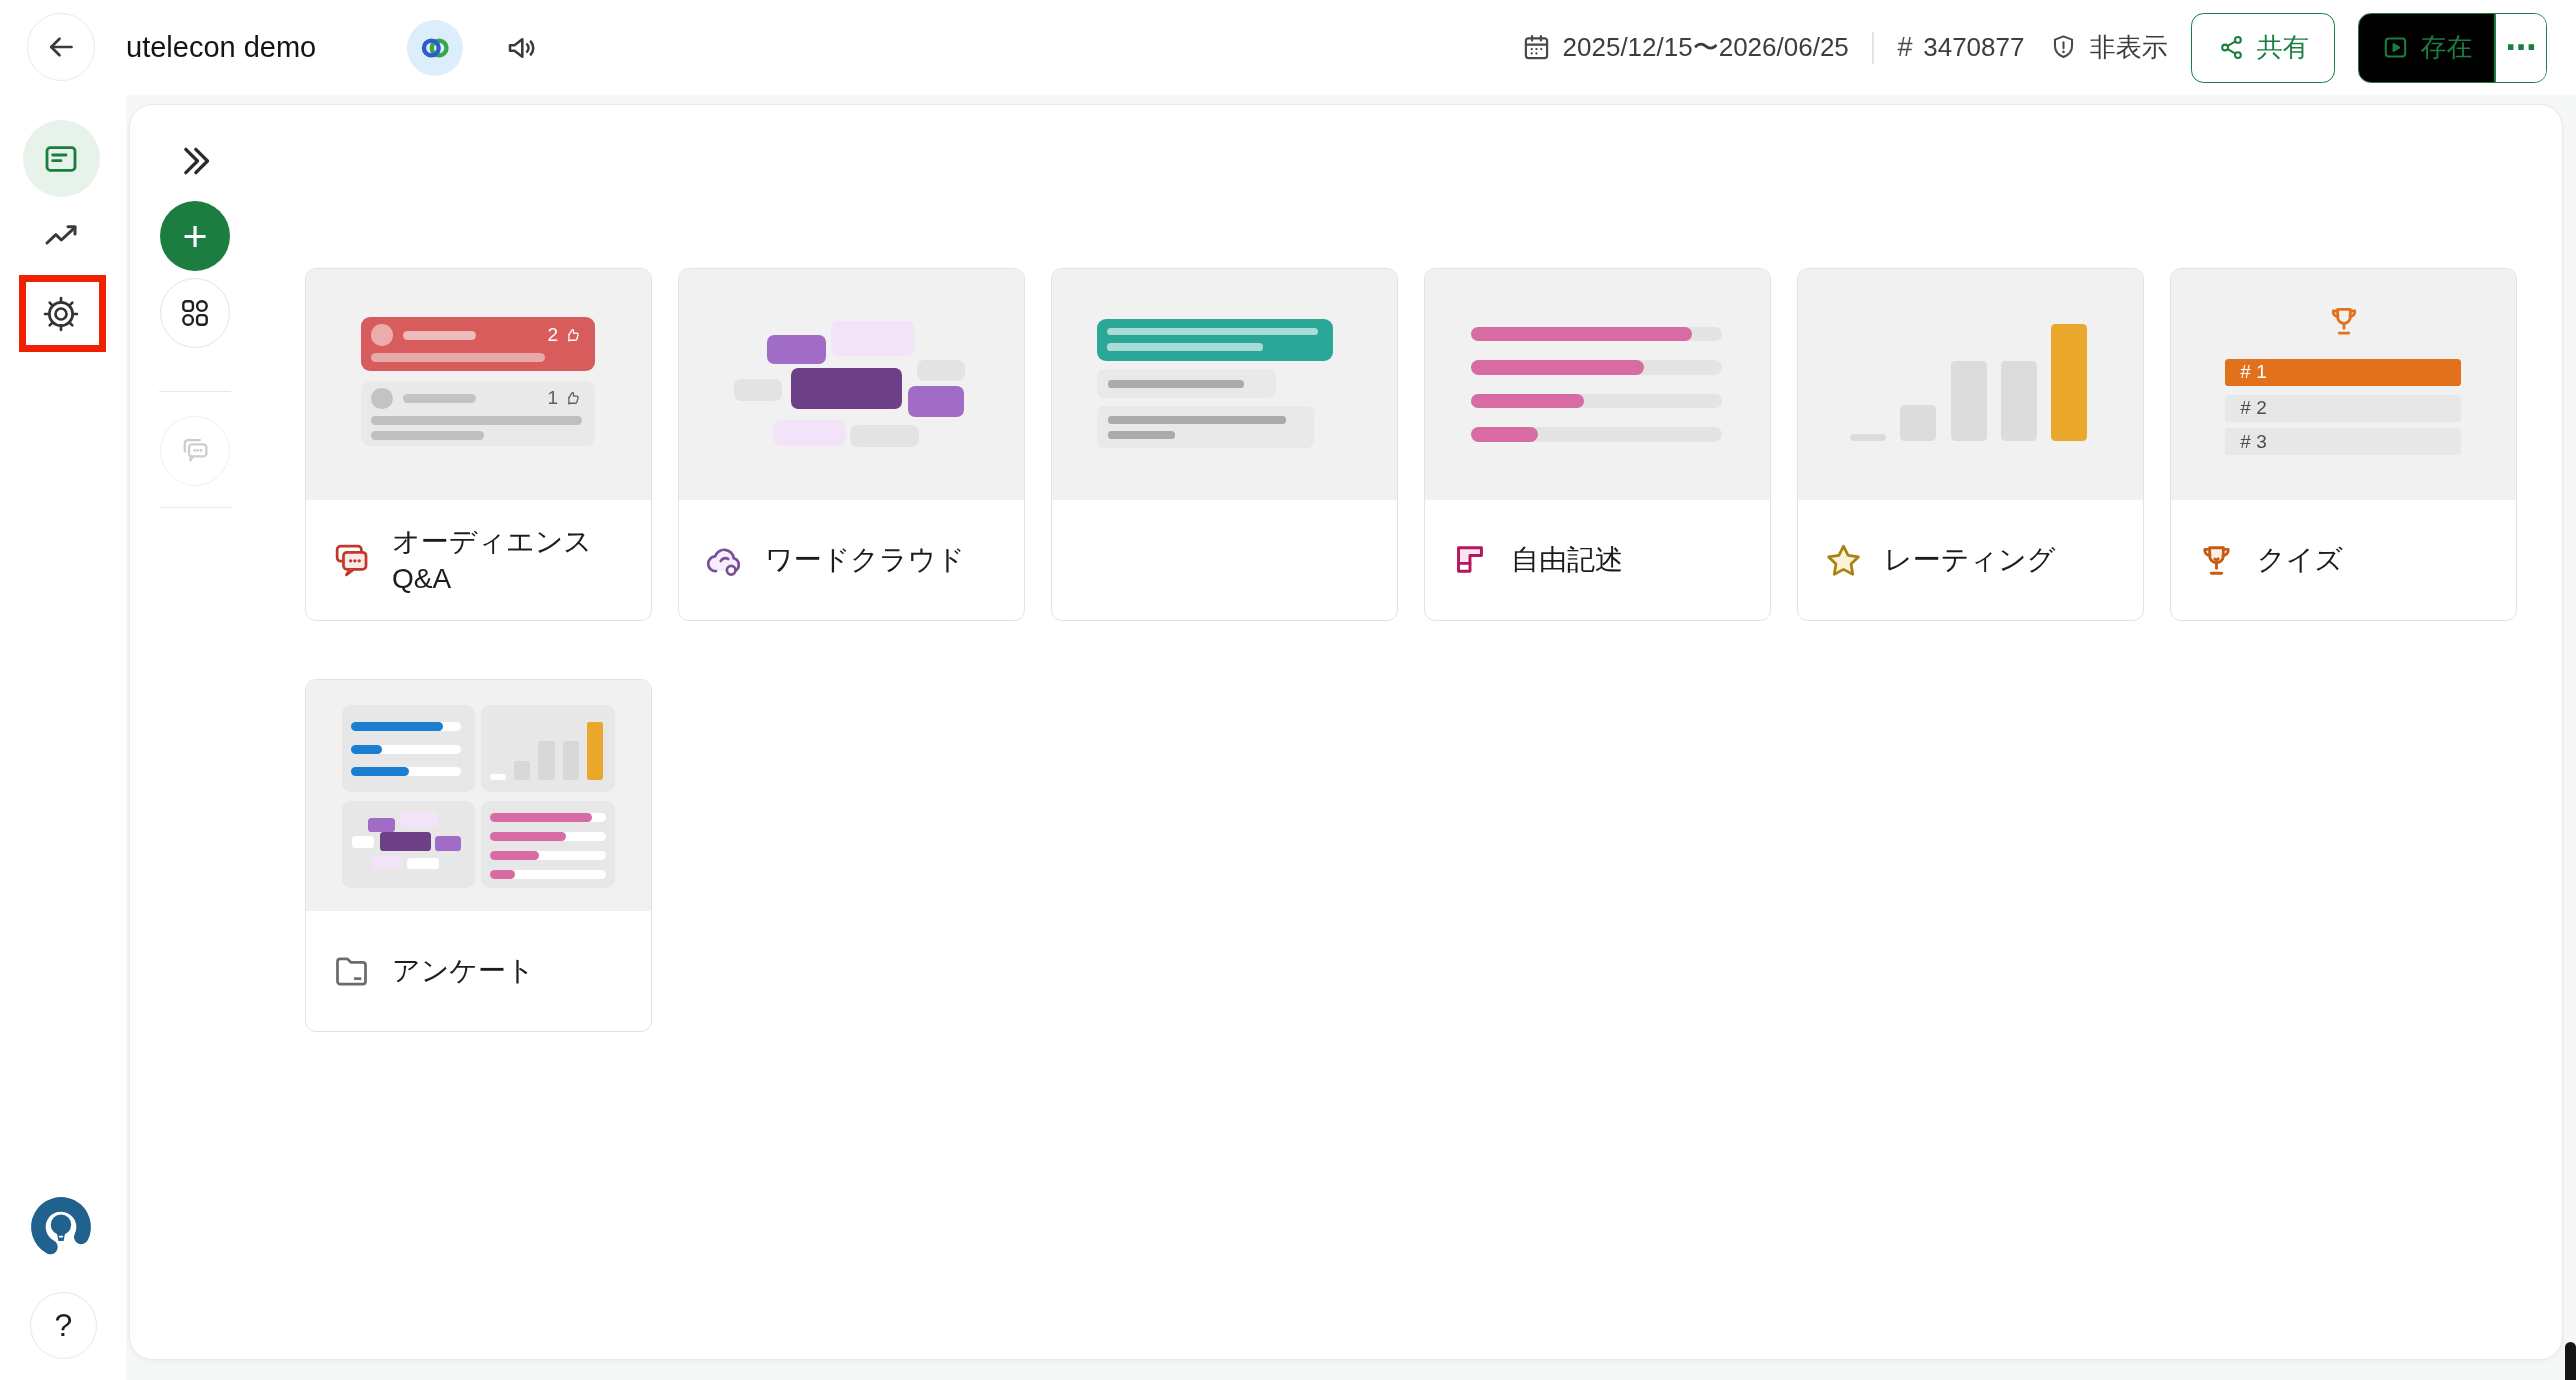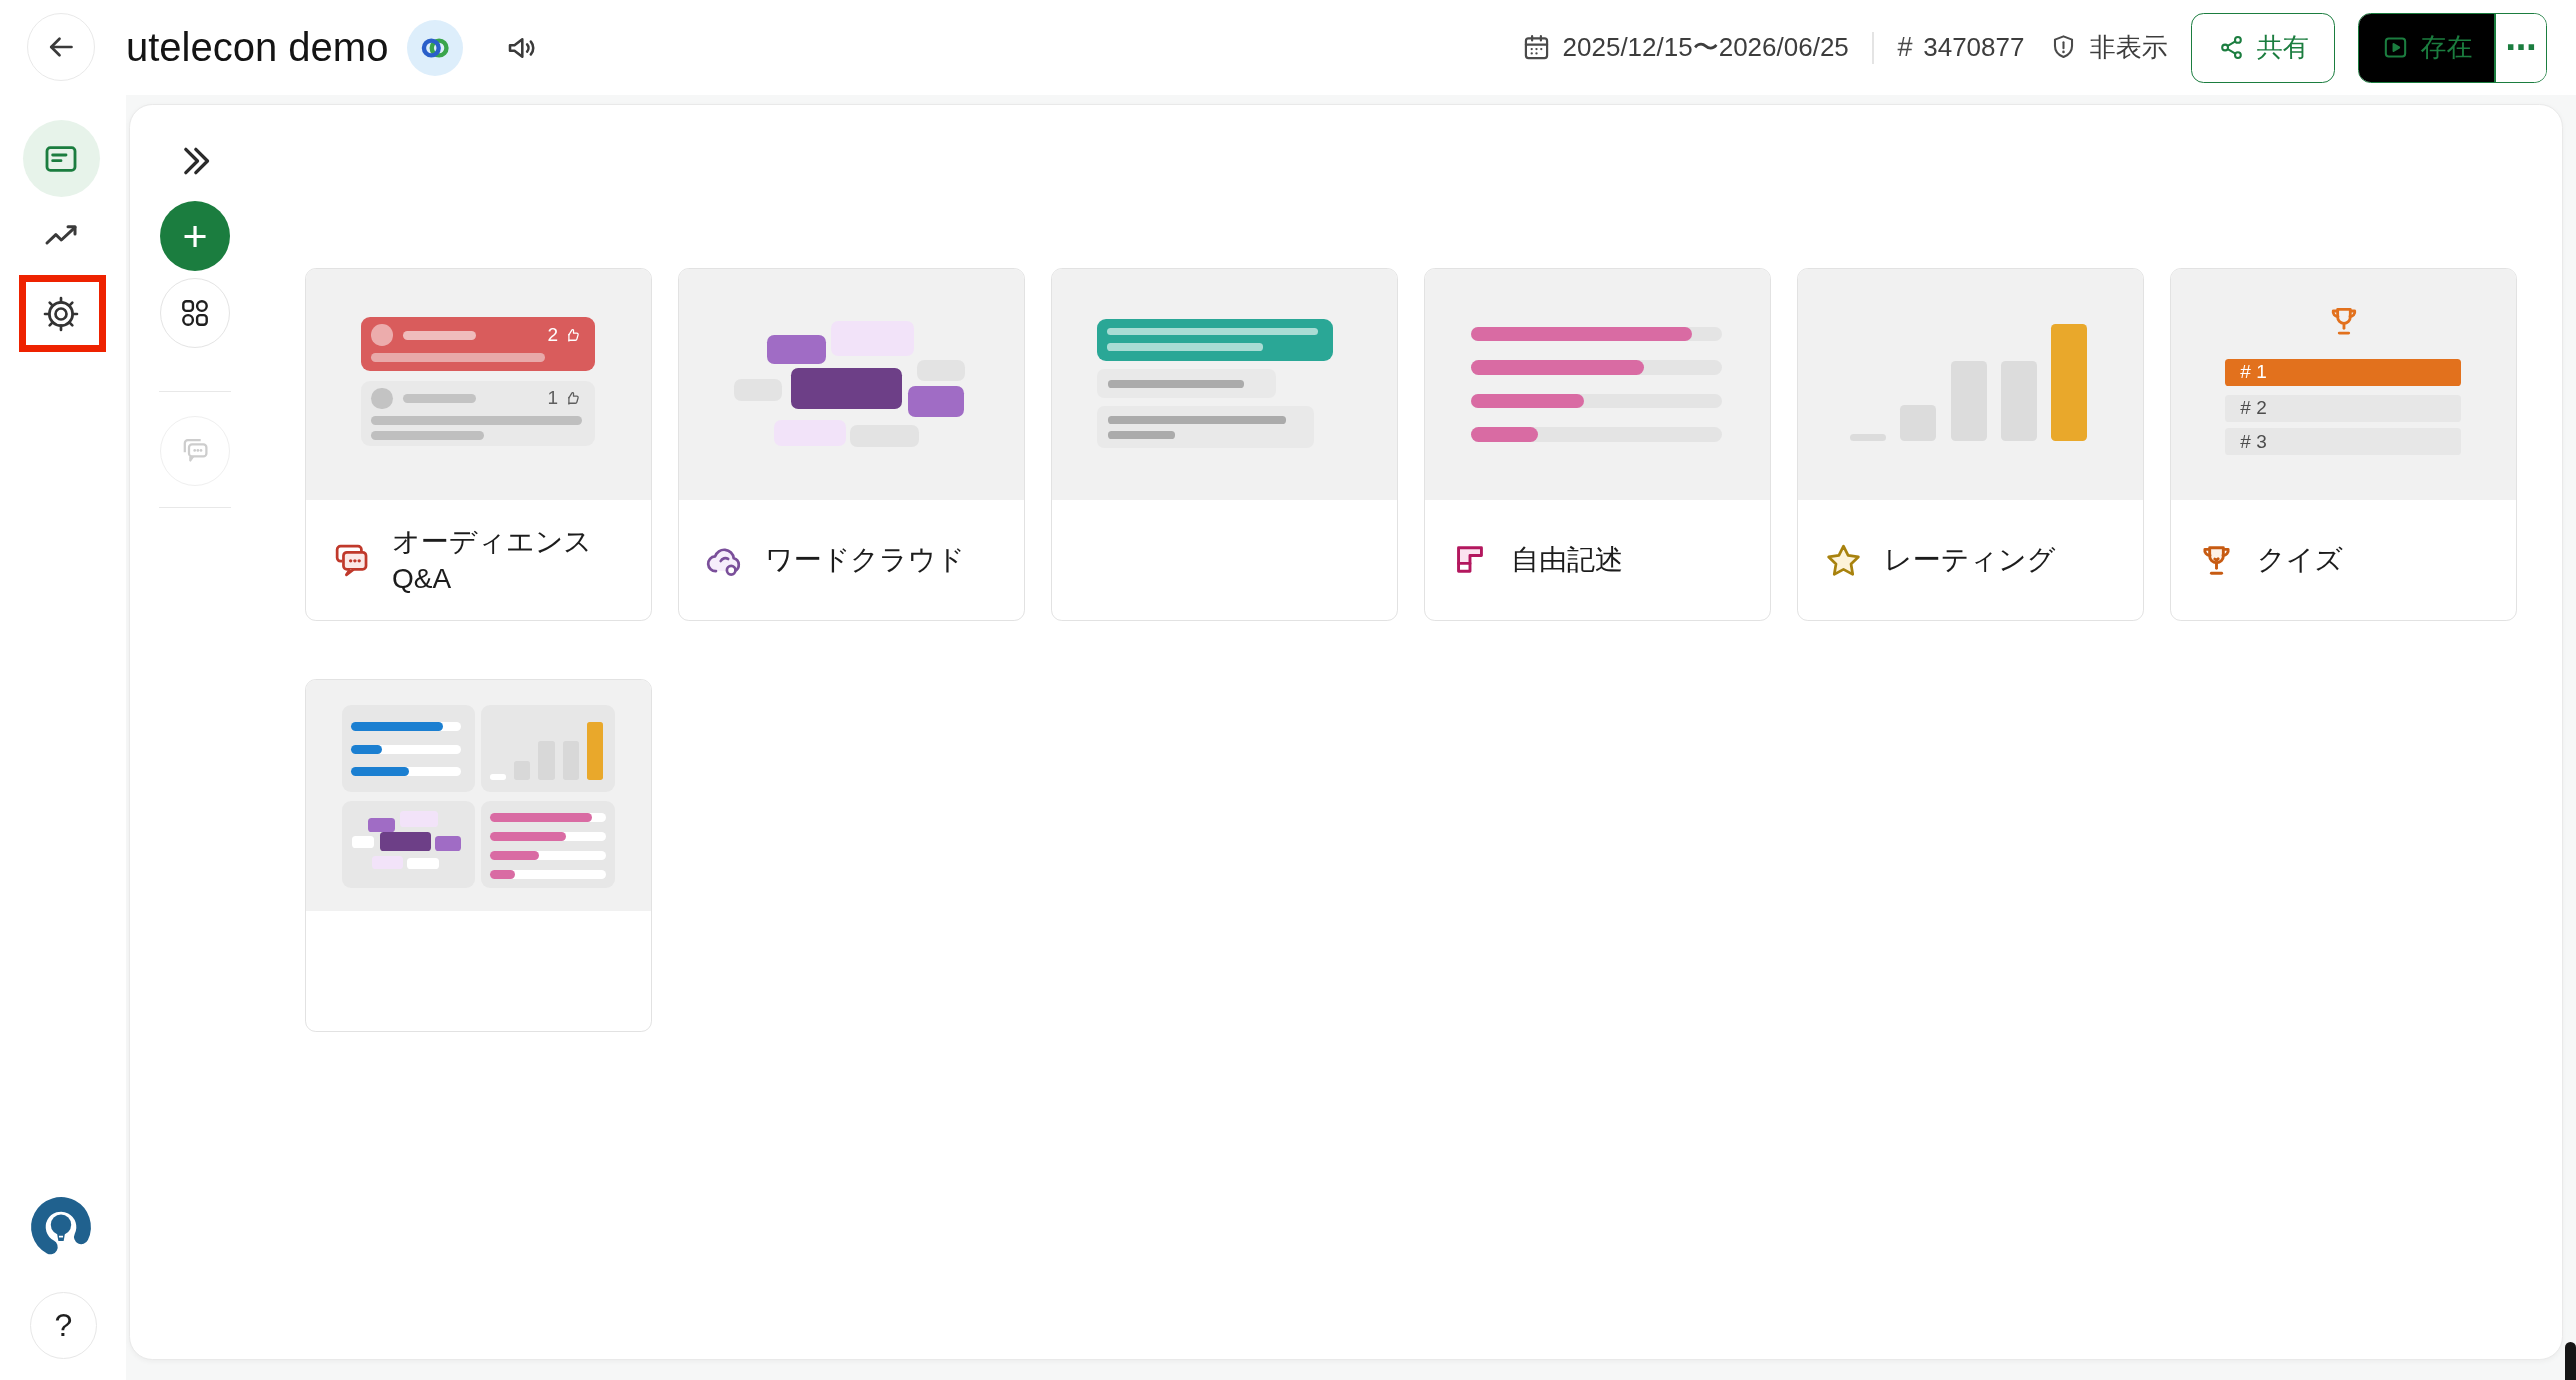--- a/index.html
+++ b/index.html
@@ -6,21 +6,21 @@
   html,body { width:2576px; height:1381px; }
   body { position:relative; overflow:hidden; background:#fff;
          font-family:"Liberation Sans","DejaVu Sans",sans-serif; color:#1c1c1c; }
 
   
   .topbar { position:absolute; top:0; left:0; right:0; height:95px; background:#fff; z-index:5; }
   .back-btn { position:absolute; left:27px; top:12.6px; width:68px; height:68px; border-radius:50%;
               background:#fff; border:1.4px solid #e9e9e9; display:flex; align-items:center; justify-content:center; cursor:pointer; }
   .back-btn svg { width:36px; height:36px; }
   .title { position:absolute; left:126px; top:0; height:95px; display:flex; align-items:center;
-           font-size:40px; font-weight:500; color:#141414; }
+           font-size:29px; font-weight:500; color:#141414; }
   .webex-badge { position:absolute; left:407px; top:20px; width:56px; height:56px; border-radius:50%;
                  background:#ddeefb; display:flex; align-items:center; justify-content:center; }
   .webex-badge svg { width:34px; height:34px; }
   .announce { position:absolute; left:502px; top:28px; width:40px; height:40px; display:flex; align-items:center; justify-content:center; }
   .announce svg { width:36px; height:36px; }
 
   .topbar-right { position:absolute; right:29px; top:0; height:95px; display:flex; align-items:center; gap:23.4px; }
   .tb-group { display:flex; align-items:center; gap:10.8px; font-size:26px; color:#3d3d3d; cursor:pointer; white-space:nowrap; }
   .tb-group svg { width:31px; height:31px; }
   .hash { font-size:27px; color:#4a4a4a; }
@@ -471,20 +471,29 @@
                 <div style="width:66%;height:100%;border-radius:4.5px;background:#d96ba3"></div>
               </div>
             <div style="position:absolute;left:7%;top:58%;width:86%;height:9px;border-radius:4.5px;background:#fff">
                 <div style="width:42%;height:100%;border-radius:4.5px;background:#d96ba3"></div>
               </div>
             <div style="position:absolute;left:7%;top:80%;width:86%;height:9px;border-radius:4.5px;background:#fff">
                 <div style="width:22%;height:100%;border-radius:4.5px;background:#d96ba3"></div>
               </div>
           </div>
         </div>
+        <div class="card-label">
+          <svg viewBox="0 0 24 24">
+              <g fill="none" stroke="#6b6b6b" stroke-width="1.6" stroke-linejoin="round">
+                <path d="M3.8 6.2c0-.9.7-1.6 1.6-1.6h4.2l2 2h7a1.6 1.6 0 0 1 1.6 1.6v9.6a1.6 1.6 0 0 1-1.6 1.6H5.4a1.6 1.6 0 0 1-1.6-1.6z"></path>
+                <path d="M13.5 16.2h4.2"></path>
+              </g>
+            </svg>
+          <span>アンケート</span>
+        </div>
       </div>
 
     </div>
   </section>
 
   <div class="scroll-thumb"></div>
 </div>
 
 
 </body></html>

